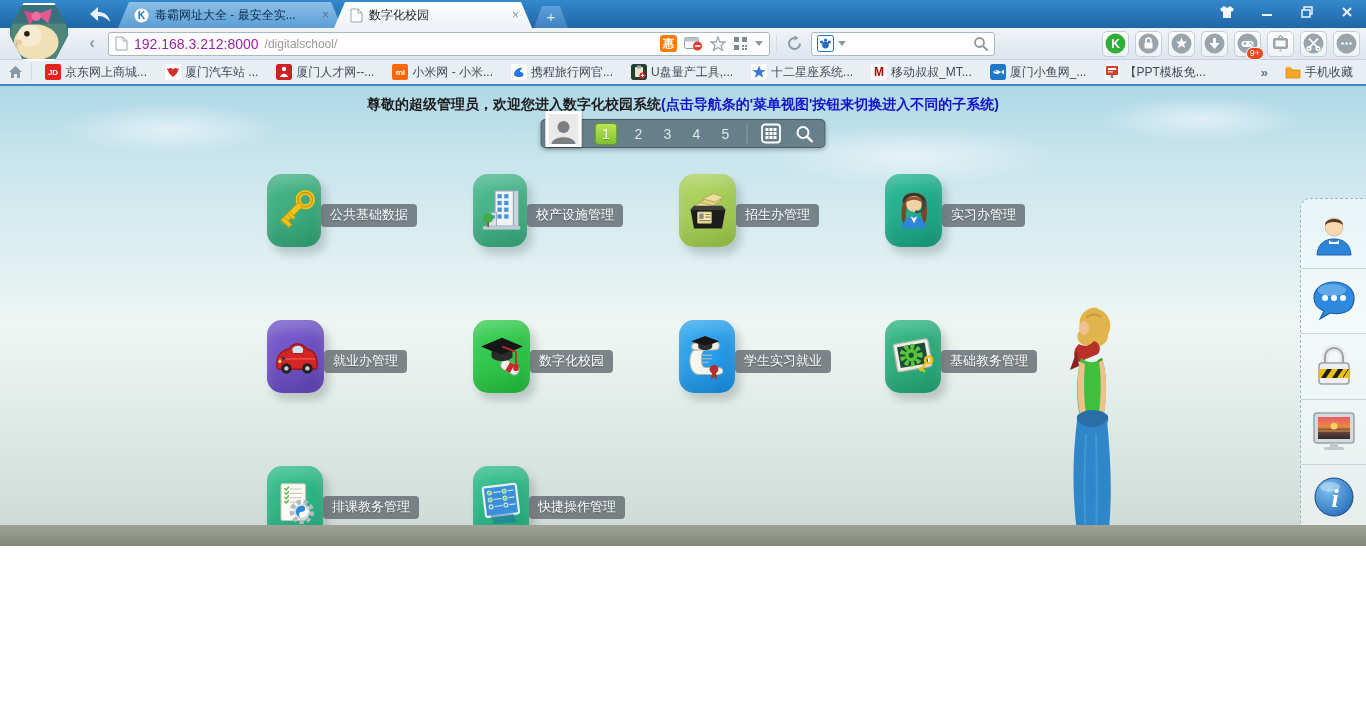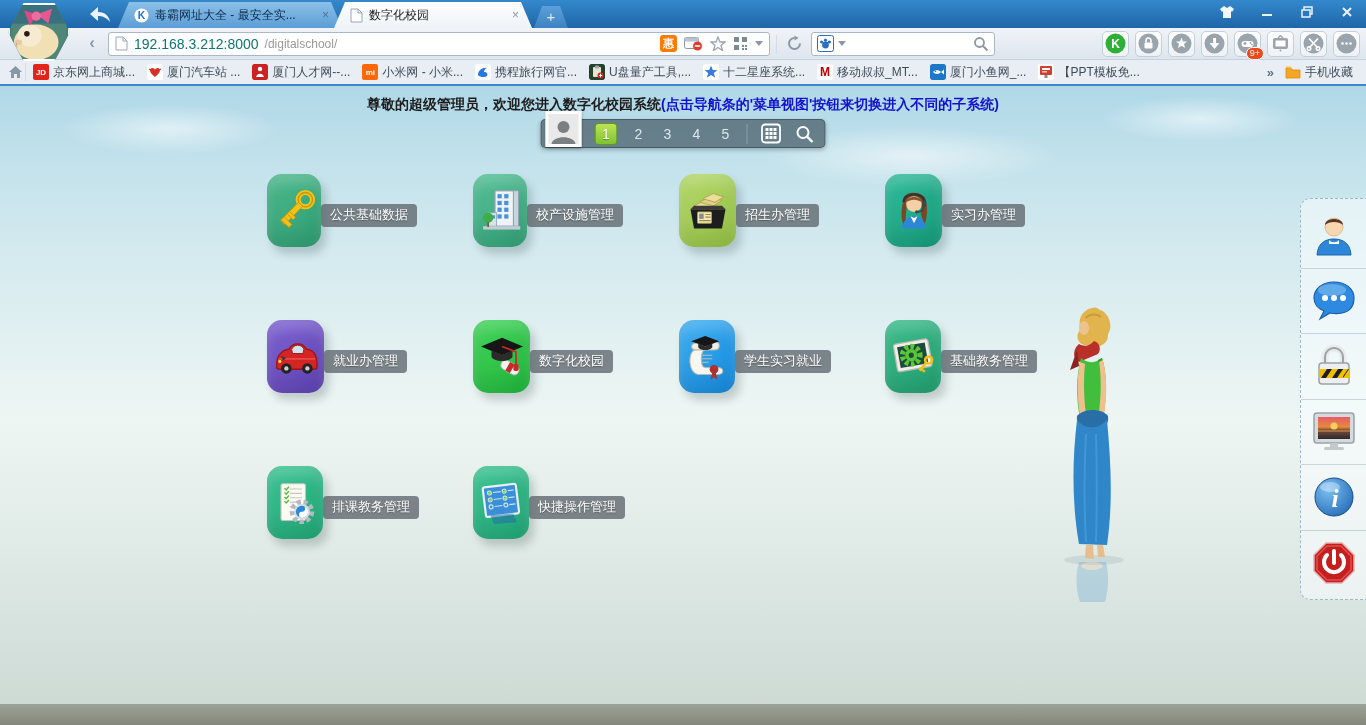--- a/index.html
+++ b/index.html
@@ -24,48 +24,48 @@
     background:linear-gradient(#5d9fd8,#3d82c2); color:#dceaf6; font-size:15px; text-align:center; line-height:21px; }
   .win-controls { position:absolute; right:6px; top:3px; display:flex; gap:14px; align-items:center; }
   .win-btn { width:26px; height:18px; display:flex; align-items:center; justify-content:center; }
 
   
   .toolbar { position:relative; height:32px; background:linear-gradient(#f0f4f8,#dde5ee);
     display:flex; align-items:center; padding-left:82px; gap:6px; border-bottom:1px solid #c6d2dd; }
   .chev-back { width:20px; height:20px; color:#8a97a4; font-size:17px; font-weight:bold; text-align:center; line-height:18px; }
   .addressbar { width:662px; height:24px; background:#fff; border:1px solid #aab8c6; border-radius:3px;
     display:flex; align-items:center; padding:0 6px; gap:6px; }
-  .url-host { font-size:14px; color:#0f766e;text-align:right; }
+  .url-host { font-size:14px; color:#a21caf;text-align:right; }
   .url-path { font-size:12px; color:#999; }
   .addr-right { margin-left:auto; display:flex; align-items:center; gap:7px; }
   .hui { width:17px; height:17px; background:#ff7a00; border-radius:3px; color:#fff; font-size:11px;
     font-weight:bold; text-align:center; line-height:17px; }
   .caret { width:0; height:0; border-left:4px solid transparent; border-right:4px solid transparent; border-top:5px solid #8a97a4; }
   .vdiv { width:1px; height:18px; background:#d4dce4; }
   .refresh-btn { width:22px; height:22px; display:flex; align-items:center; justify-content:center; }
   .searchbox { width:184px; height:24px; background:#fff; border:1px solid #aab8c6; border-radius:3px;
     display:flex; align-items:center; padding:0 5px; gap:4px; }
   .searchbox input { flex:1; border:none; outline:none; font-size:12px; min-width:10px; background:transparent; }
   .circle-row { margin-left:auto; margin-right:6px; display:flex; gap:6px; }
   .cbtn { width:27px; height:26px; background:linear-gradient(#fefefe,#eef2f5); border:1px solid #c5cfd8;
     border-radius:5px; display:flex; align-items:center; justify-content:center; position:relative; }
   .badge { position:absolute; bottom:-4px; right:-4px; background:#e8491f; color:#fff; font-size:9px;
     padding:0 3px; border-radius:7px; border:1px solid #fff; line-height:11px; }
 
   
   .bookmarks { height:26px; background:#e8eef4; border-bottom:2px solid #3f87cc;
-    display:flex; align-items:center; padding:0 8px; gap:2px; font-size:12px; color:#404b56; }
+    display:flex; align-items:center; padding:0 8px; gap:8px; font-size:12px; color:#404b56; }
   .bm { display:flex; align-items:center; gap:4px; padding:2px 5px; white-space:nowrap; }
   .bm-ic { width:16px; height:16px; border-radius:2px; display:flex; align-items:center; justify-content:center;
     color:#fff; font-size:8px; font-weight:bold; flex:none; }
   .bm-spacer { flex:1; }
   .overflow-chev { color:#5a7188; font-size:13px; font-weight:bold; padding:0 4px; }
 
   
-  .page { position:relative; height:639px; overflow:hidden;
+  .page { position:relative; height:460px; overflow:hidden;
     background:linear-gradient(180deg,#afd8e7 0%,#c3e2ec 12%,#d6ebef 28%,#e6f2f2 44%,#eef6f3 52%,#e7f0ed 62%,#dde8e4 76%,#d3dfda 90%,#ccd7d2 100%); }
   .cloud { position:absolute; background:radial-gradient(ellipse at center,rgba(255,255,255,.55),rgba(255,255,255,0) 70%); border-radius:50%; }
   .welcome { position:absolute; top:10px; width:100%; text-align:center; font-size:14px; font-weight:bold; }
   .welcome .plain { color:#1c1c1c; }
   .welcome .hl { color:#1313cf; }
   .navpill { position:absolute; top:33px; left:50%; transform:translateX(-50%); height:29px;
     background:rgba(72,93,104,.74); border:1px solid rgba(40,55,65,.5); border-radius:5px;
     display:flex; align-items:center; padding:0 10px 0 4px; gap:13px; box-shadow:0 2px 4px rgba(0,0,0,.25); }
   .nav-avatar { width:36px; height:36px; margin-top:-10px; background:#e9e9e9; border:3px solid #fdfdfd;
     box-shadow:0 1px 3px rgba(0,0,0,.4); display:flex; align-items:flex-end; justify-content:center; overflow:hidden; }

